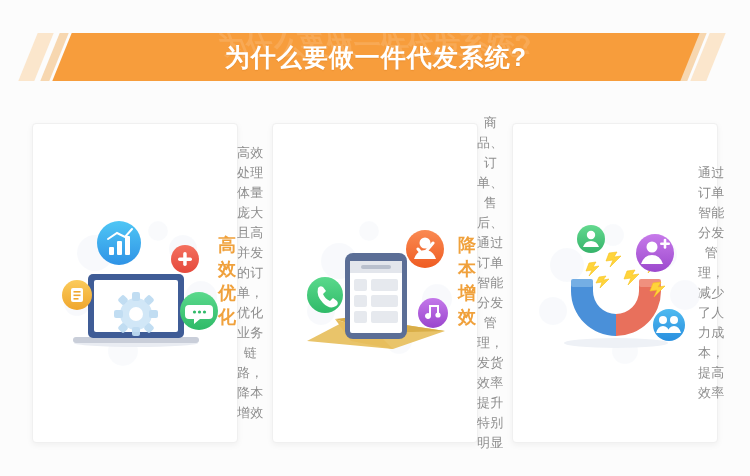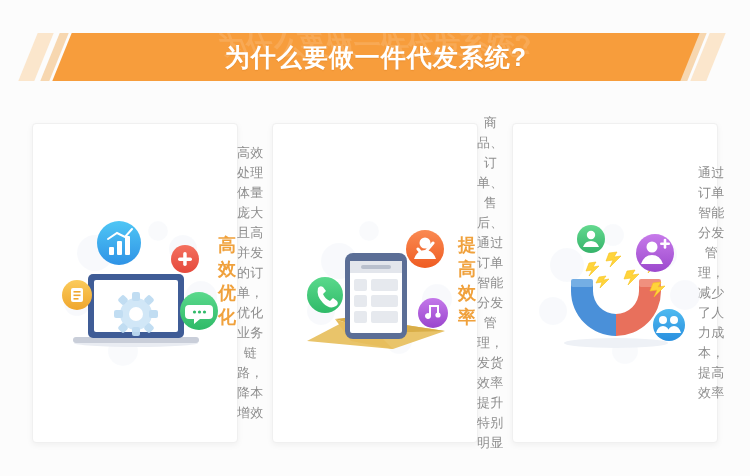--- a/index.html
+++ b/index.html
@@ -254,21 +254,21 @@
         </g>
 
         <g>
           <circle cx="160" cy="122" r="15" fill="url(#c2purple)"></circle>
           <path d="M156 114 h8 v2 h-6 v9 a3 3 0 1 1 -2 -2.8 z" fill="#ffffff"></path>
           <circle cx="165" cy="124" r="2.6" fill="#ffffff"></circle>
           <rect x="164" y="114" width="2" height="10" fill="#ffffff"></rect>
         </g>
       </svg>
     </div>
-    <div class="card-title">提高效率</div>
+    <div class="card-title">降本增效</div>
     <div class="card-desc">商品、订单、售后、通过订单智能分发管理，发货效率提升特别明显</div>
   </div>
 
   <div class="card">
     <div class="art">
       <svg width="206" height="185" viewBox="0 0 206 185" xmlns="http://www.w3.org/2000/svg">
         <defs>
           <linearGradient id="c3green" x1="0" y1="0" x2="0" y2="1">
             <stop offset="0" stop-color="#64d98f"></stop>
               <stop offset="1" stop-color="#35b36a"></stop>

